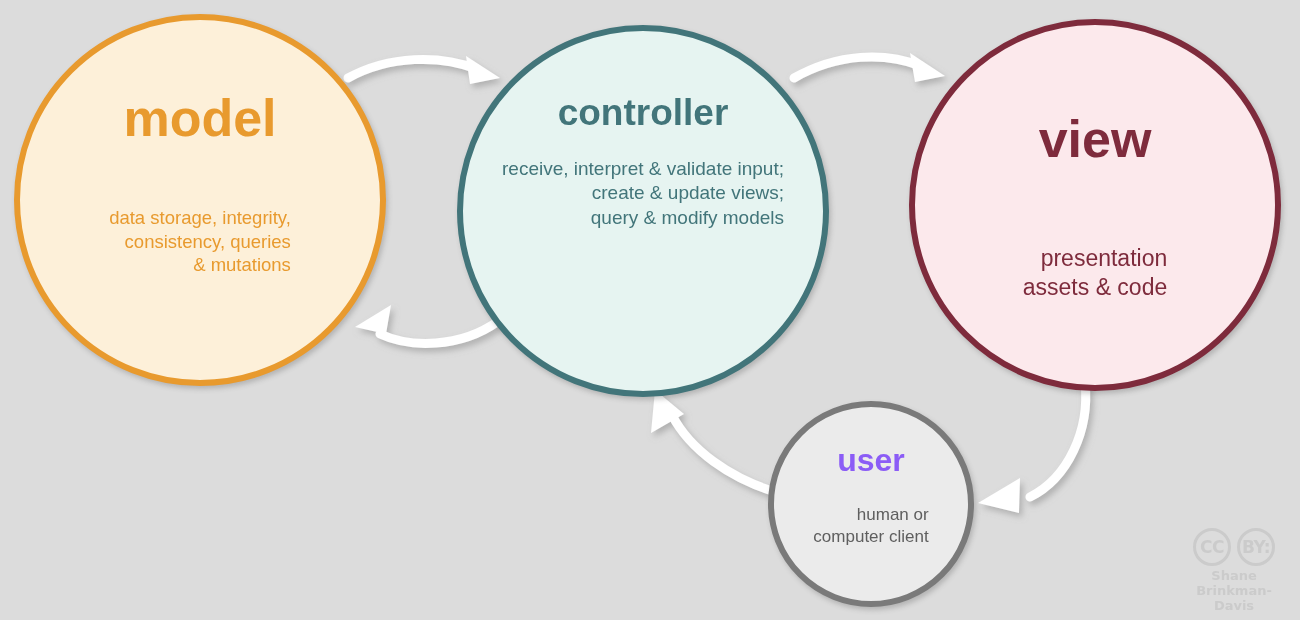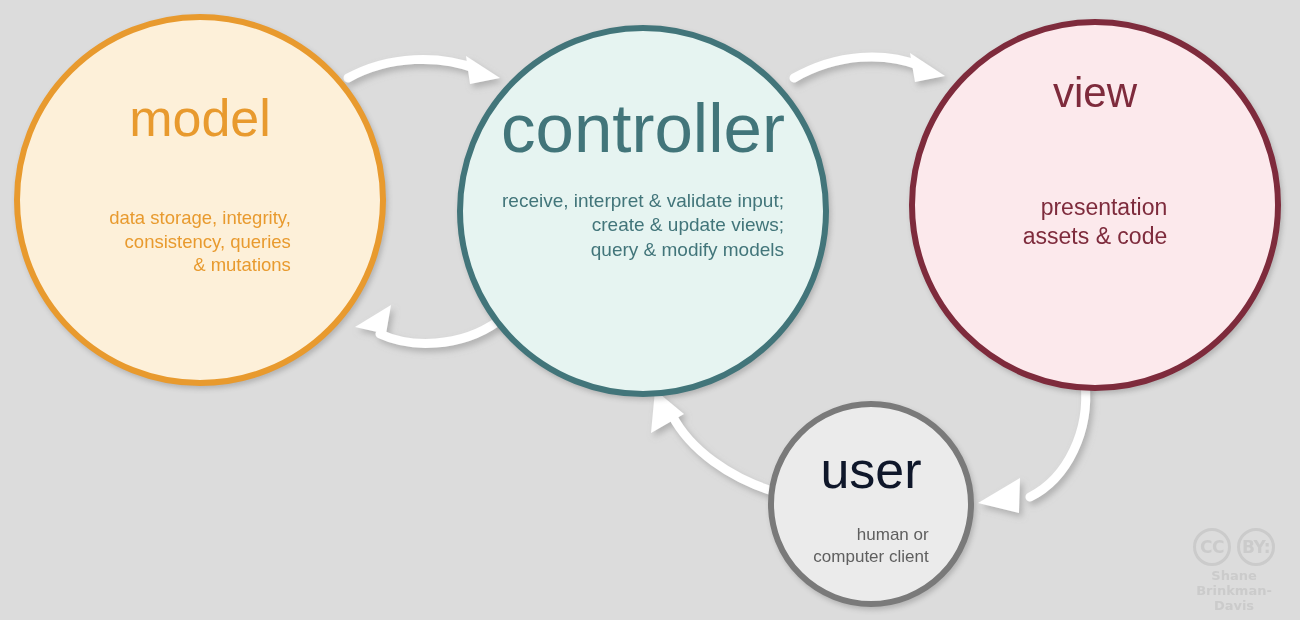--- a/index.html
+++ b/index.html
@@ -26,21 +26,21 @@
   .node {
     position: absolute;
     border-radius: 50%;
     box-sizing: border-box;
     display: flex;
     flex-direction: column;
     align-items: center;
     z-index: 2;
   }
   .node-title {
-    font-weight: 400;
+    font-weight: 700;
     line-height: 1;
     white-space: nowrap;
     text-align: center;
   }
   .node-desc {
     text-align: right;
     line-height: 1.28;
     white-space: pre-line;
   }
 
@@ -70,63 +70,63 @@
     left: 457px;
     top: 25px;
     width: 372px;
     height: 372px;
     background: #e6f4f1;
     border: 6px solid #42757a;
     box-shadow: 2px 3px 5px rgba(90,90,90,0.30);
   }
   #node-controller .node-title {
     color: #42757a;
-    font-size: 69px;
+    font-size: 37px;
     margin-top: 63px;
   }
   #node-controller .node-desc {
     color: #42757a;
     font-size: 19px;
     margin-top: 26px;
   }
 
   
   #node-view {
     left: 909px;
     top: 19px;
     width: 372px;
     height: 372px;
     background: #fce9ec;
     border: 6px solid #7e2b3c;
     box-shadow: 2px 3px 5px rgba(90,90,90,0.30);
   }
   #node-view .node-title {
     color: #7e2b3c;
-    font-size: 42px;
-    margin-top: 47px;
+    font-size: 52px;
+    margin-top: 88px;
   }
   #node-view .node-desc {
     color: #7e2b3c;
     font-size: 23px;
     margin-top: 79px;
   }
 
   
   #node-user {
     left: 768px;
     top: 401px;
     width: 206px;
     height: 206px;
     background: #ebebeb;
     border: 6px solid #7a7a7a;
     box-shadow: 2px 3px 5px rgba(90,90,90,0.30);
   }
   #node-user .node-title {
-    color: #0f172a;
-    font-size: 52px;
+    color: #8b5cf6;
+    font-size: 32px;
     margin-top: 37px;
   }
   #node-user .node-desc {
     color: #5e5e5e;
     font-size: 17px;
     margin-top: 28px;
   }
 
   
   #watermark {

